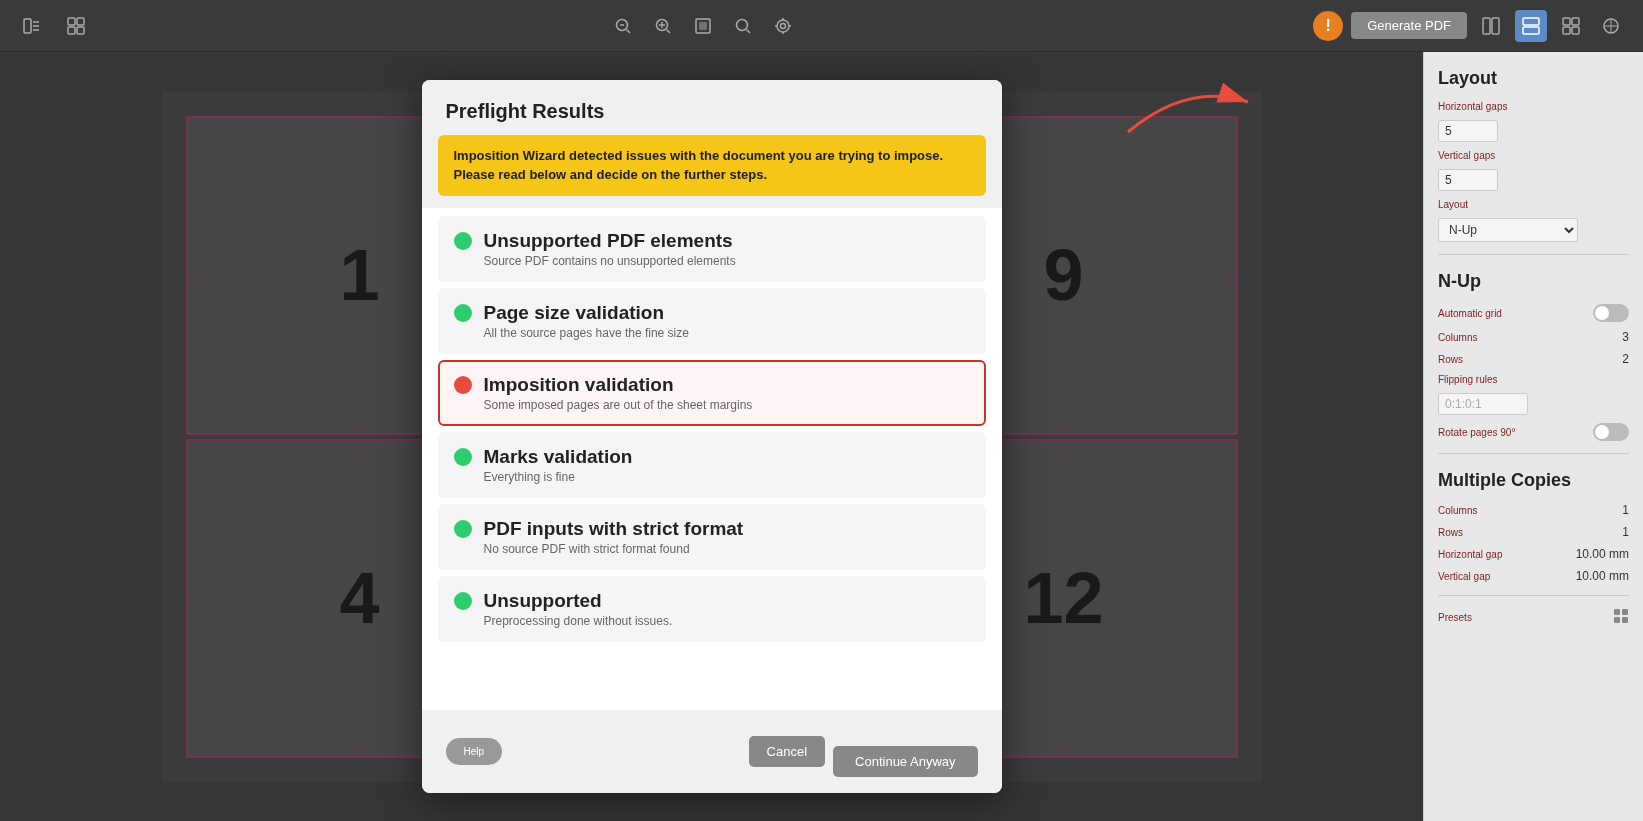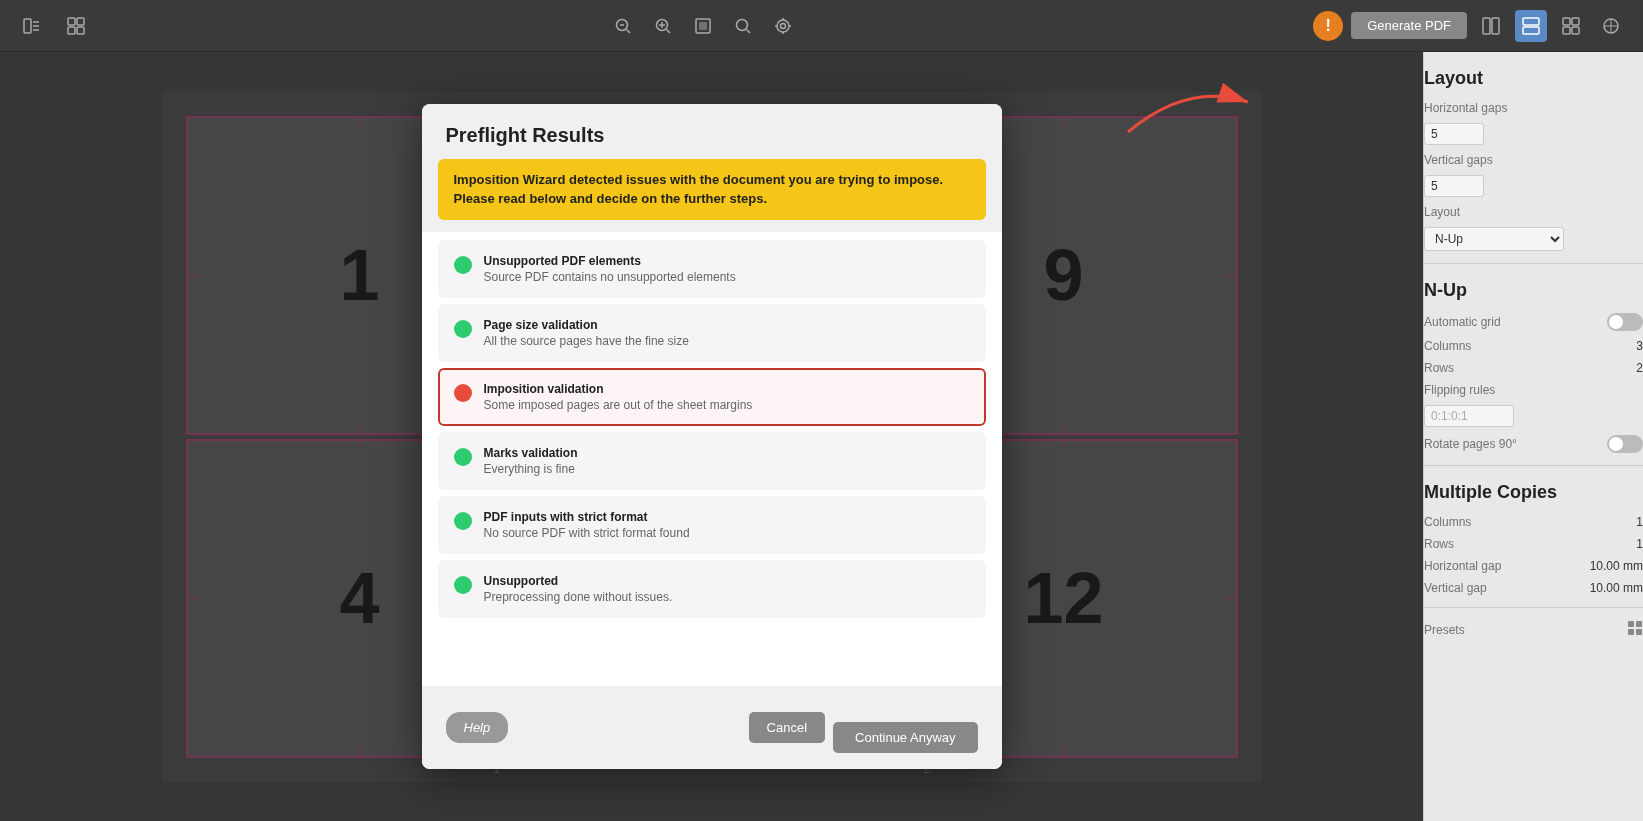--- a/index.html
+++ b/index.html
@@ -87,43 +87,43 @@
     .sheet-cell .crop-h-top { position: absolute; top: -1px; left: 50%; transform: translateX(-50%); width: 1px; height: 12px; background: #c0558a; }
     .sheet-cell .crop-h-bottom { position: absolute; bottom: -1px; left: 50%; transform: translateX(-50%); width: 1px; height: 12px; background: #c0558a; }
     .sheet-cell .crop-v-left { position: absolute; left: -1px; top: 50%; transform: translateY(-50%); height: 1px; width: 12px; background: #c0558a; }
     .sheet-cell .crop-v-right { position: absolute; right: -1px; top: 50%; transform: translateY(-50%); height: 1px; width: 12px; background: #c0558a; }
 
     
     .right-panel {
       width: 220px;
       background: #e8e8e8;
       border-left: 1px solid #ccc;
-      padding: 16px 0;
+      padding: 16px 14px;
       overflow-y: auto;
       flex-shrink: 0;
     }
 
     .panel-section-title {
       font-size: 18px;
       font-weight: 600;
       color: #222;
       margin-bottom: 12px;
       margin-top: 16px;
     }
     .panel-section-title:first-child { margin-top: 0; }
 
     .panel-row {
       display: flex;
       justify-content: space-between;
       align-items: center;
       margin-bottom: 8px;
     }
     .panel-label {
-      font-size: 12px;
-      color: #737373;
+      font-size: 10px;
+      color: #7f1d1d;
     }
     .panel-value {
       font-size: 12px;
       color: #333;
     }
 
     .panel-input {
       width: 60px;
       border: 1px solid #ccc;
       background: #f5f5f5;
@@ -242,41 +242,40 @@
     .check-dot {
       width: 18px; height: 18px;
       border-radius: 50%;
       flex-shrink: 0;
       margin-top: 2px;
     }
     .check-dot.green { background: #2ecc71; }
     .check-dot.red { background: #e74c3c; }
 
     .check-text-block { display: flex; flex-direction: column; }
-    .check-title { font-size: 12px; font-weight: 600; color: #222; }
+    .check-title { font-size: 19px; font-weight: 600; color: #222; }
     .check-desc { font-size: 12px; color: #666; margin-top: 2px; }
 
     .modal-footer {
       padding: 16px 24px;
       background: #f0f0f0;
       display: flex;
       align-items: center;
       gap: 8px;
     }
     .footer-spacer { flex: 1; }
 
     .btn-help {
       background: #999;
       color: white;
       border: none;
       padding: 8px 18px;
       border-radius: 14px;
-      font-size: 13px;
+      font-size: 10px;
       cursor: pointer;
-      font-style: italic;
     }
     .btn-cancel {
       background: #888;
       color: white;
       border: none;
       padding: 8px 18px;
       border-radius: 5px;
       font-size: 13px;
       cursor: pointer;
     }

